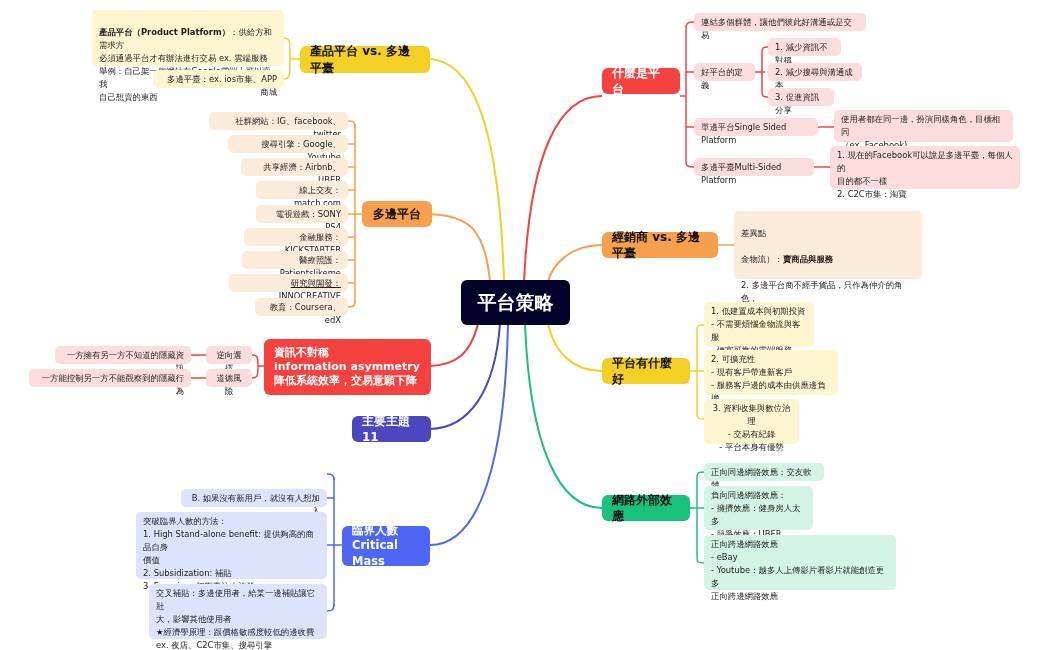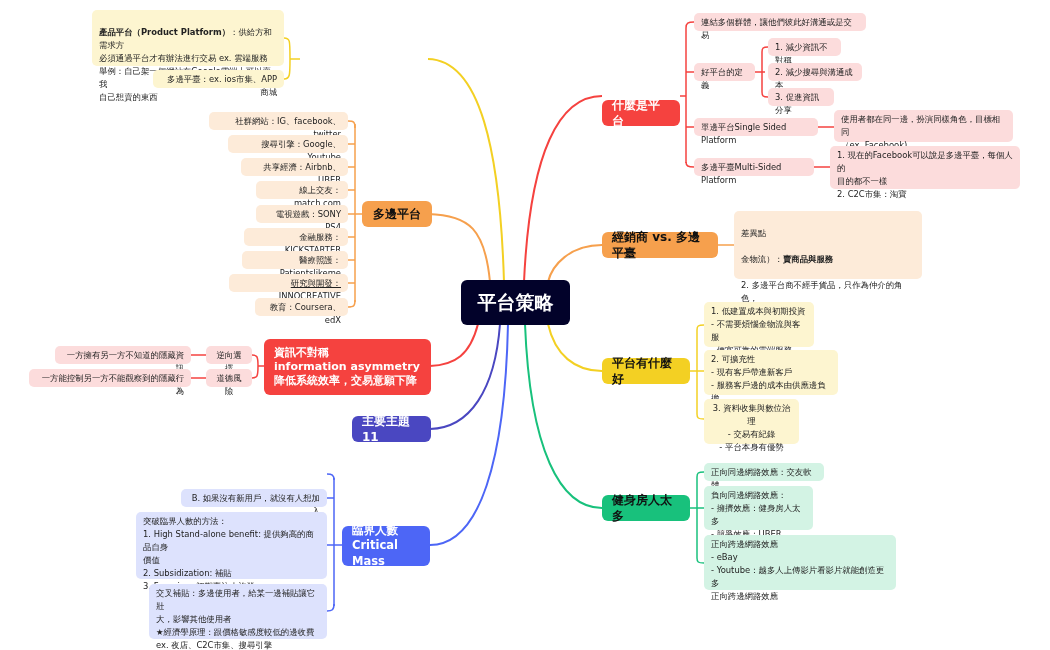--- a/index.html
+++ b/index.html
@@ -94,20 +94,21 @@
 
     <path d="M690 508 L697 508" stroke="#18c17c" stroke-width="1.5" fill="none"></path>
     <path d="M697 477 L697 558" stroke="#18c17c" stroke-width="1.5" fill="none"></path>
     <path d="M697 477 C697 473 698 472 704 472" stroke="#18c17c" stroke-width="1.5" fill="none"></path>
     <path d="M697 508 L704 508" stroke="#18c17c" stroke-width="1.5" fill="none"></path>
     <path d="M697 558 C697 562 698 563 704 563" stroke="#18c17c" stroke-width="1.5" fill="none"></path>
   </svg>
 
   <div class="node central" style="left:461px; top:280px; width:109px; height:45px;">平台策略</div>
 
+  <div class="node main c-yellow" style="left:300px; top:46px; width:130px; height:27px; justify-content:center;">產品平台 vs. 多邊平臺</div>
   <div class="node sub s-yellow" style="left:92px; top:10px; width:192px; height:56px;">
     <span class="b">產品平台（Product Platform）</span><span>：供給方和需求方
 必須通過平台才有辦法進行交易 ex. 雲端服務
 舉例：自己架一個網站在Google雲端上可以賣我
 自己想賣的東西</span>
   </div>
   <div class="node sub s-yellow" style="left:153px; top:70px; width:131px; height:18px; text-align:right;">多邊平臺：ex. ios市集、APP商城</div>
 
   <div class="node main c-orange" style="left:362px; top:201px; width:70px; height:26px; justify-content:center;">多邊平台</div>
   <div class="node sub s-orange" style="left:209px; top:112px; width:139px; height:18px; text-align:right;">社群網站：IG、facebook、twitter</div>
@@ -136,21 +137,21 @@
   <div class="node sub s-blue" style="left:136px; top:512px; width:191px; height:67px;">突破臨界人數的方法：
 1. High Stand-alone benefit: 提供夠高的商品自身
 價值
 2. Subsidization: 補貼
 3. Focusing: 初期專注小族群</div>
   <div class="node sub s-blue" style="left:149px; top:584px; width:178px; height:55px;">交叉補貼：多邊使用者，給某一邊補貼讓它壯
 大，影響其他使用者
 ★經濟學原理：跟價格敏感度較低的邊收費
 ex. 夜店、C2C市集、搜尋引擎</div>
 
-  <div class="node main c-red" style="left:602px; top:100px; width:78px; height:26px; justify-content:center;">什麼是平台</div>
+  <div class="node main c-red" style="left:602px; top:68px; width:78px; height:26px; justify-content:center;">什麼是平台</div>
   <div class="node sub s-red" style="left:694px; top:13px; width:172px; height:18px;">連結多個群體，讓他們彼此好溝通或是交易</div>
   <div class="node sub s-red" style="left:694px; top:63px; width:61px; height:18px;">好平台的定義</div>
   <div class="node sub s-red" style="left:768px; top:38px; width:73px; height:18px;">1. 減少資訊不對稱</div>
   <div class="node sub s-red" style="left:768px; top:63px; width:94px; height:18px;">2. 減少搜尋與溝通成本</div>
   <div class="node sub s-red" style="left:768px; top:88px; width:66px; height:18px;">3. 促進資訊分享</div>
   <div class="node sub s-red" style="left:694px; top:118px; width:124px; height:18px;">單邊平台Single Sided Platform</div>
   <div class="node sub s-red" style="left:834px; top:110px; width:179px; height:32px;">使用者都在同一邊，扮演同樣角色，目標相同
 （ex. Facebook)</div>
   <div class="node sub s-red" style="left:694px; top:158px; width:120px; height:18px;">多邊平臺Multi-Sided Platform</div>
   <div class="node sub s-red" style="left:830px; top:146px; width:190px; height:43px;">1. 現在的Facebook可以說是多邊平臺，每個人的
@@ -169,21 +170,21 @@
   <div class="node sub s-yellow" style="left:704px; top:302px; width:110px; height:45px;">1. 低建置成本與初期投資
 - 不需要煩惱金物流與客服
 - 便宜可靠的雲端服務</div>
   <div class="node sub s-yellow" style="left:704px; top:350px; width:134px; height:45px;">2. 可擴充性
 - 現有客戶帶進新客戶
 - 服務客戶邊的成本由供應邊負擔</div>
   <div class="node sub s-yellow" style="left:704px; top:399px; width:95px; height:45px;text-align:center;">3. 資料收集與數位治理
 - 交易有紀錄
 - 平台本身有優勢</div>
 
-  <div class="node main c-green" style="left:602px; top:495px; width:88px; height:26px; justify-content:center;">健身房人太多</div>
+  <div class="node main c-green" style="left:602px; top:495px; width:88px; height:26px; justify-content:center;">網路外部效應</div>
   <div class="node sub s-green" style="left:704px; top:463px; width:120px; height:18px;">正向同邊網路效應：交友軟體</div>
   <div class="node sub s-green" style="left:704px; top:486px; width:109px; height:44px;">負向同邊網路效應：
 - 擁擠效應：健身房人太多
 - 競爭效應：UBER</div>
   <div class="node sub s-green" style="left:704px; top:535px; width:192px; height:55px;">正向跨邊網路效應
 - eBay
 - Youtube：越多人上傳影片看影片就能創造更多
 正向跨邊網路效應</div>
 
 </div>

